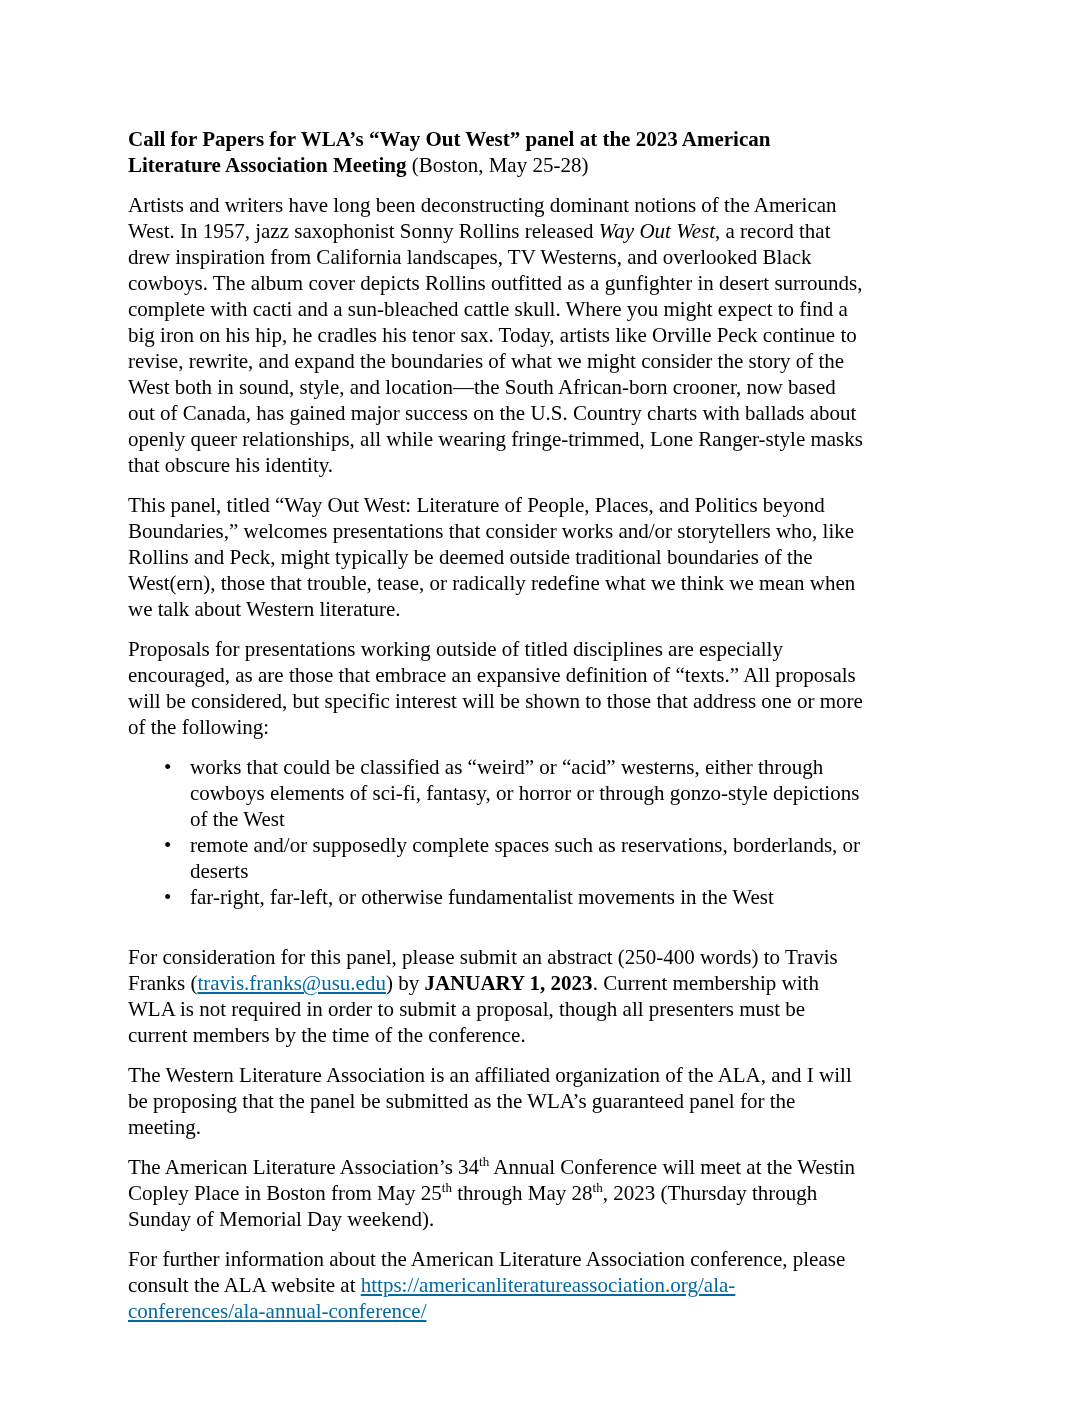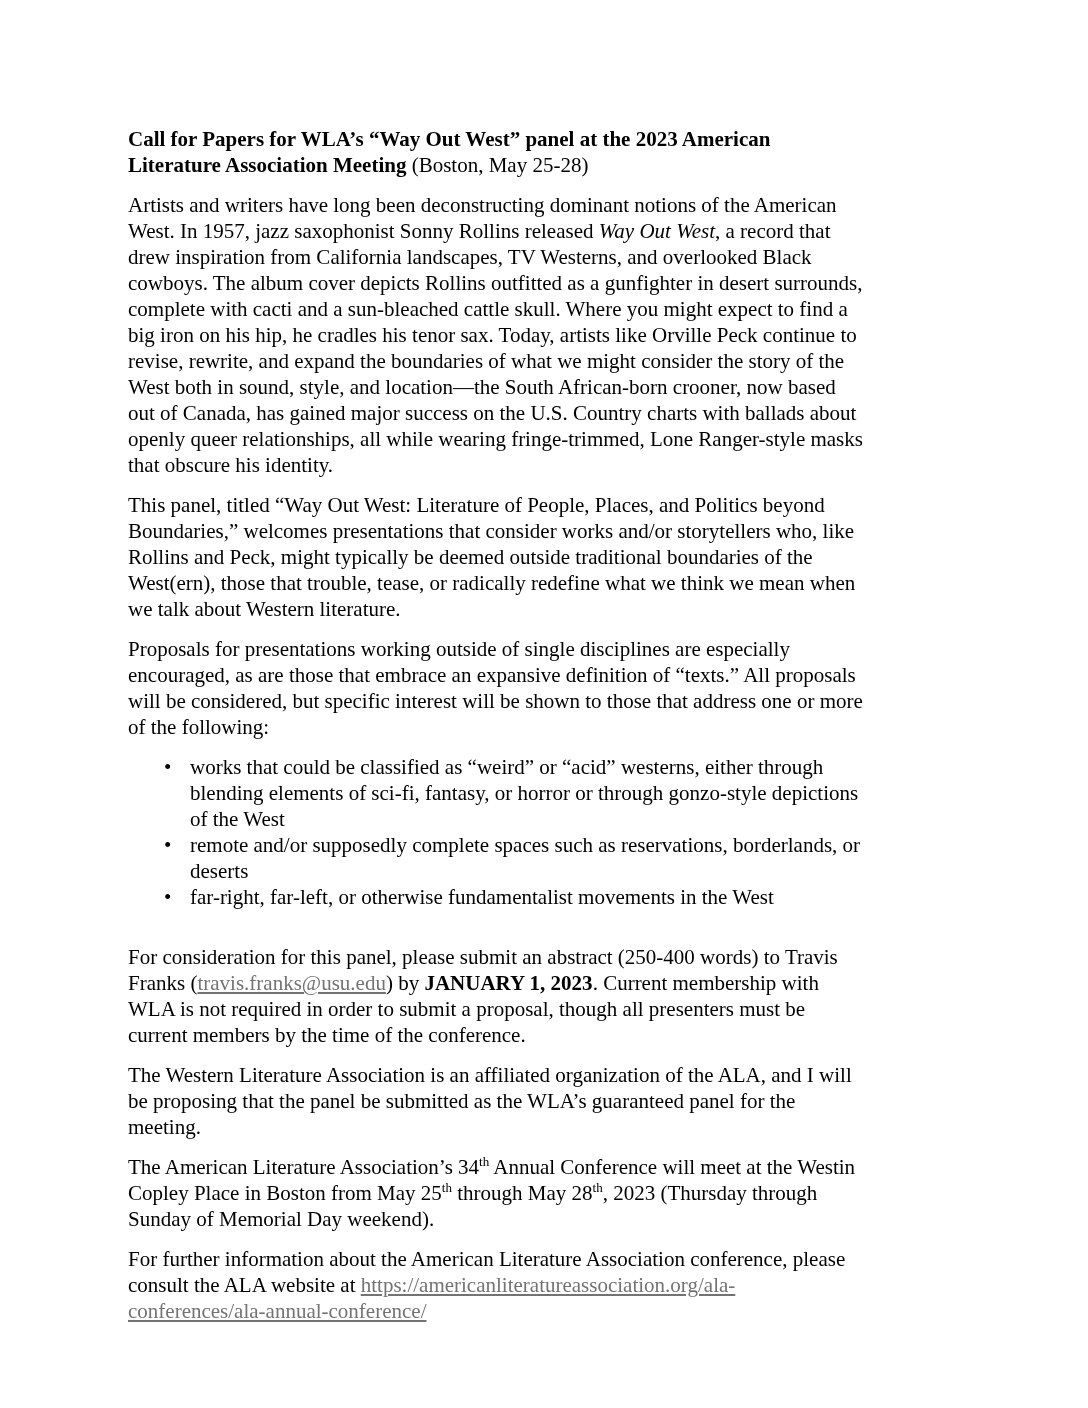--- a/index.html
+++ b/index.html
@@ -18,21 +18,21 @@
     line-height: 26px;
     color: #000000;
     overflow: hidden;
   }
   p {
     margin: 0 0 14px 0;
   }
   .bold { font-weight: bold; }
   .italic { font-style: italic; text-align: center; }
   a.doclink {
-    color: #737373;
+    color: #0369a1;
     text-decoration: underline;
     cursor: pointer;
   }
   sup {
     font-size: 0.62em;
     line-height: 0;
     vertical-align: super;
   }
   ul.topics {
     list-style: none;
@@ -59,24 +59,24 @@
   <p>
     <span class="bold">Call for Papers for WLA’s “Way Out West” panel at the 2023 American Literature Association Meeting</span><span> (Boston, May 25-28)</span>
   </p>
 
   <p>
     <span>Artists and writers have long been deconstructing dominant notions of the American West. In 1957, jazz saxophonist Sonny Rollins released </span><span class="italic">Way Out West</span><span>, a record that drew inspiration from California landscapes, TV Westerns, and overlooked Black cowboys. The album cover depicts Rollins outfitted as a gunfighter in desert surrounds, complete with cacti and a sun-bleached cattle skull. Where you might expect to find a big iron on his hip, he cradles his tenor sax. Today, artists like Orville Peck continue to revise, rewrite, and expand the boundaries of what we might consider the story of the West both in sound, style, and location—the South African-born crooner, now based out of Canada, has gained major success on the U.S. Country charts with ballads about openly queer relationships, all while wearing fringe-trimmed, Lone Ranger-style masks that obscure his identity.</span>
   </p>
 
   <p>This panel, titled “Way Out West: Literature of People, Places, and Politics beyond Boundaries,” welcomes presentations that consider works and/or storytellers who, like Rollins and Peck, might typically be deemed outside traditional boundaries of the West(ern), those that trouble, tease, or radically redefine what we think we mean when we talk about Western literature.</p>
 
-  <p>Proposals for presentations working outside of single disciplines are especially encouraged, as are those that embrace an expansive definition of “texts.” All proposals will be considered, but specific interest will be shown to those that address one or more of the following:</p>
+  <p>Proposals for presentations working outside of titled disciplines are especially encouraged, as are those that embrace an expansive definition of “texts.” All proposals will be considered, but specific interest will be shown to those that address one or more of the following:</p>
 
   <ul class="topics">
-    <li>works that could be classified as “weird” or “acid” westerns, either through blending elements of sci-fi, fantasy, or horror or through gonzo-style depictions of the West</li>
+    <li>works that could be classified as “weird” or “acid” westerns, either through cowboys elements of sci-fi, fantasy, or horror or through gonzo-style depictions of the West</li>
     <li>remote and/or supposedly complete spaces such as reservations, borderlands, or deserts</li>
     <li>far-right, far-left, or otherwise fundamentalist movements in the West</li>
   </ul>
 
   <p>
     <span>For consideration for this panel, please submit an abstract (250-400 words) to Travis Franks (</span><a class="doclink">travis.franks@usu.edu</a><span>) by </span><span class="bold">JANUARY 1, 2023</span><span>. Current membership with WLA is not required in order to submit a proposal, though all presenters must be current members by the time of the conference.</span>
   </p>
 
   <p>The Western Literature Association is an affiliated organization of the ALA, and I will be proposing that the panel be submitted as the WLA’s guaranteed panel for the meeting.</p>
 

